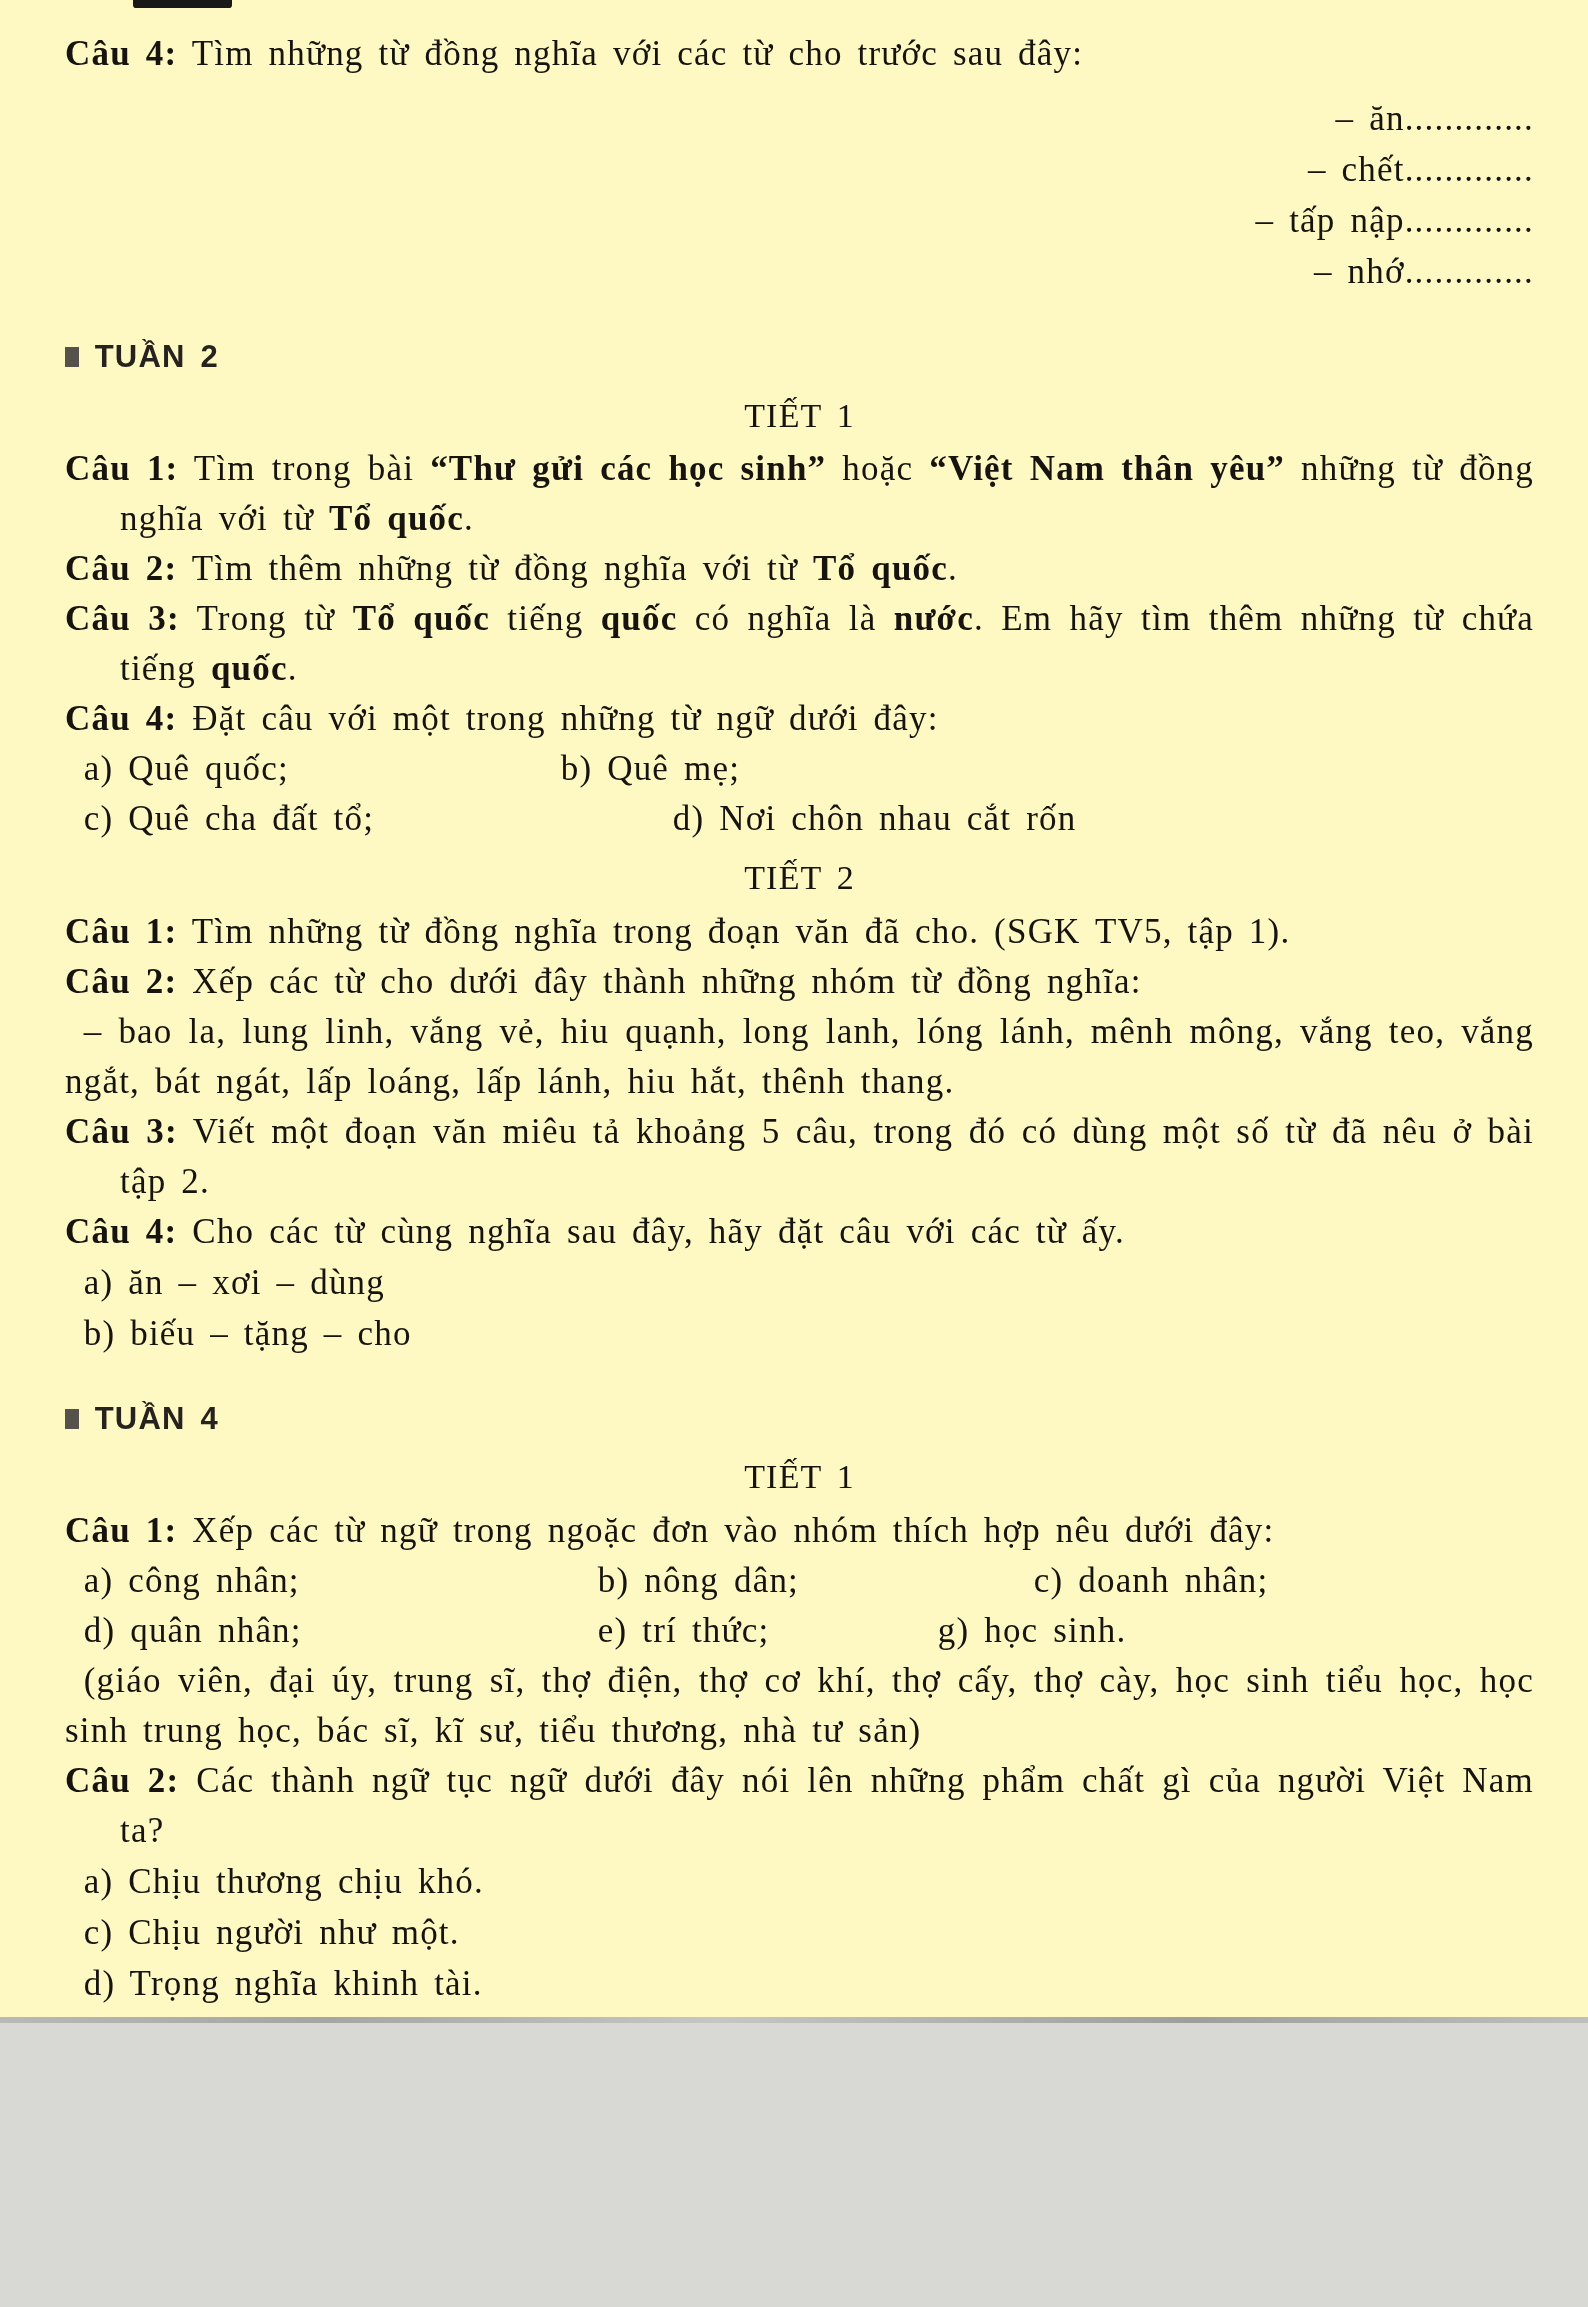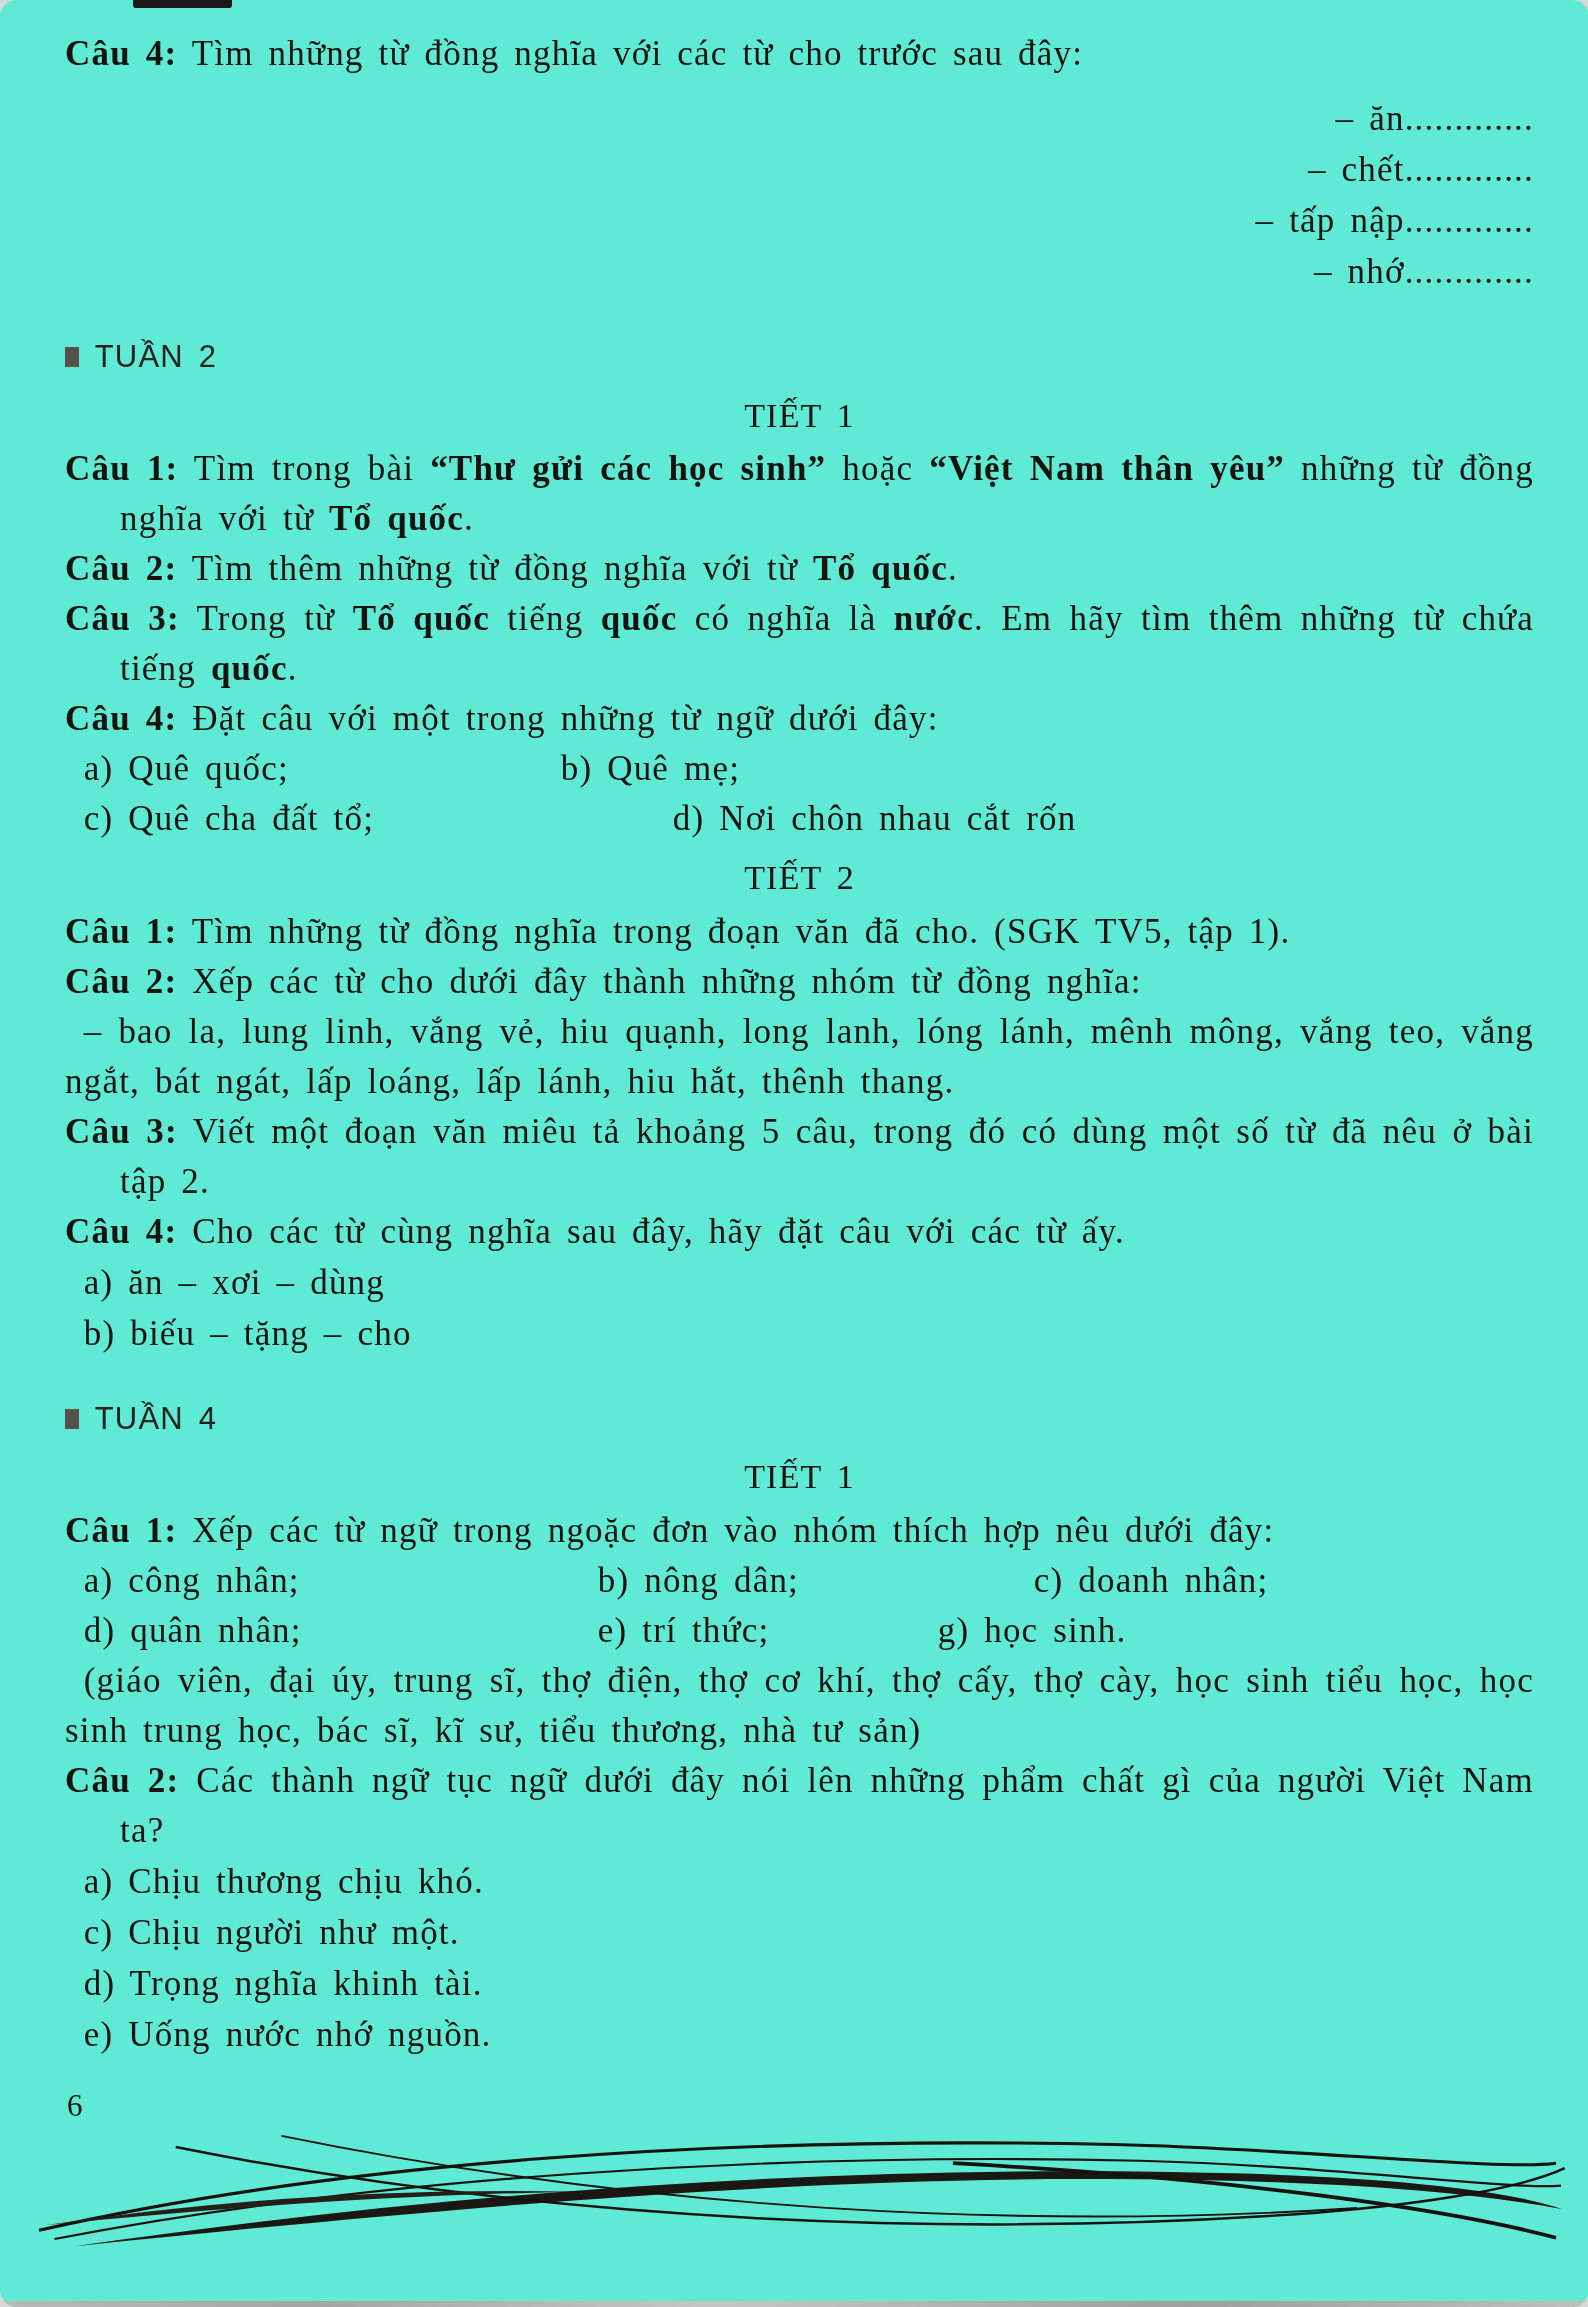--- a/index.html
+++ b/index.html
@@ -1,37 +1,37 @@
 <!DOCTYPE html>
 <html style="font-size:10px"><head>
 <meta charset="utf-8">
 <style>
   html,body{margin:0;padding:0;}
   body{
     width:1589px;height:2307px;background:#d8d8d4;
     font-family:"Liberation Serif", serif;
   }
   .page{
-    position:relative;width:1589px;height:2307px;
-    background:#5eead4;color:#171410;overflow:hidden;border-radius:17px;
+    position:relative;width:1589px;height:2023px;
+    background:#fef9c3;color:#171410;overflow:hidden;
   }
   .content{
     position:absolute;left:65px;top:29px;width:1469px;
     font-size:35px;line-height:50px;
     text-align:justify;letter-spacing:1.2px;word-spacing:5px;
   }
   p{margin:0;}
   .hang{padding-left:55px;text-indent:-55px;}
   .ql{font-weight:bold;}
   b{font-weight:bold;}
   .dashlist{list-style:none;margin:14px 0 0 0;padding:0 0 0 18.7px;text-align:right;}
   .dashlist li{line-height:51px;}
   .week{
     display:flex;align-items:center;gap:16px;margin:35px 0 0 0;
-    font-family:"Liberation Sans", sans-serif;font-size:31px;font-weight:400;
+    font-family:"Liberation Sans", sans-serif;font-size:31px;font-weight:700;
     letter-spacing:1.2px;color:#26221d;
   }
   .sq{width:13.7px;height:20px;background:#56514b;flex:none;}
   .lesson{
     margin:8.7px 0 3.7px 0;text-align:center;
     font-size:34px;font-weight:400;letter-spacing:1.2px;
   }
   .optrow{display:flex;padding-left:18.7px;text-align:left;}
   .cell{display:block;flex:none;}
   .grow{flex:1;}

